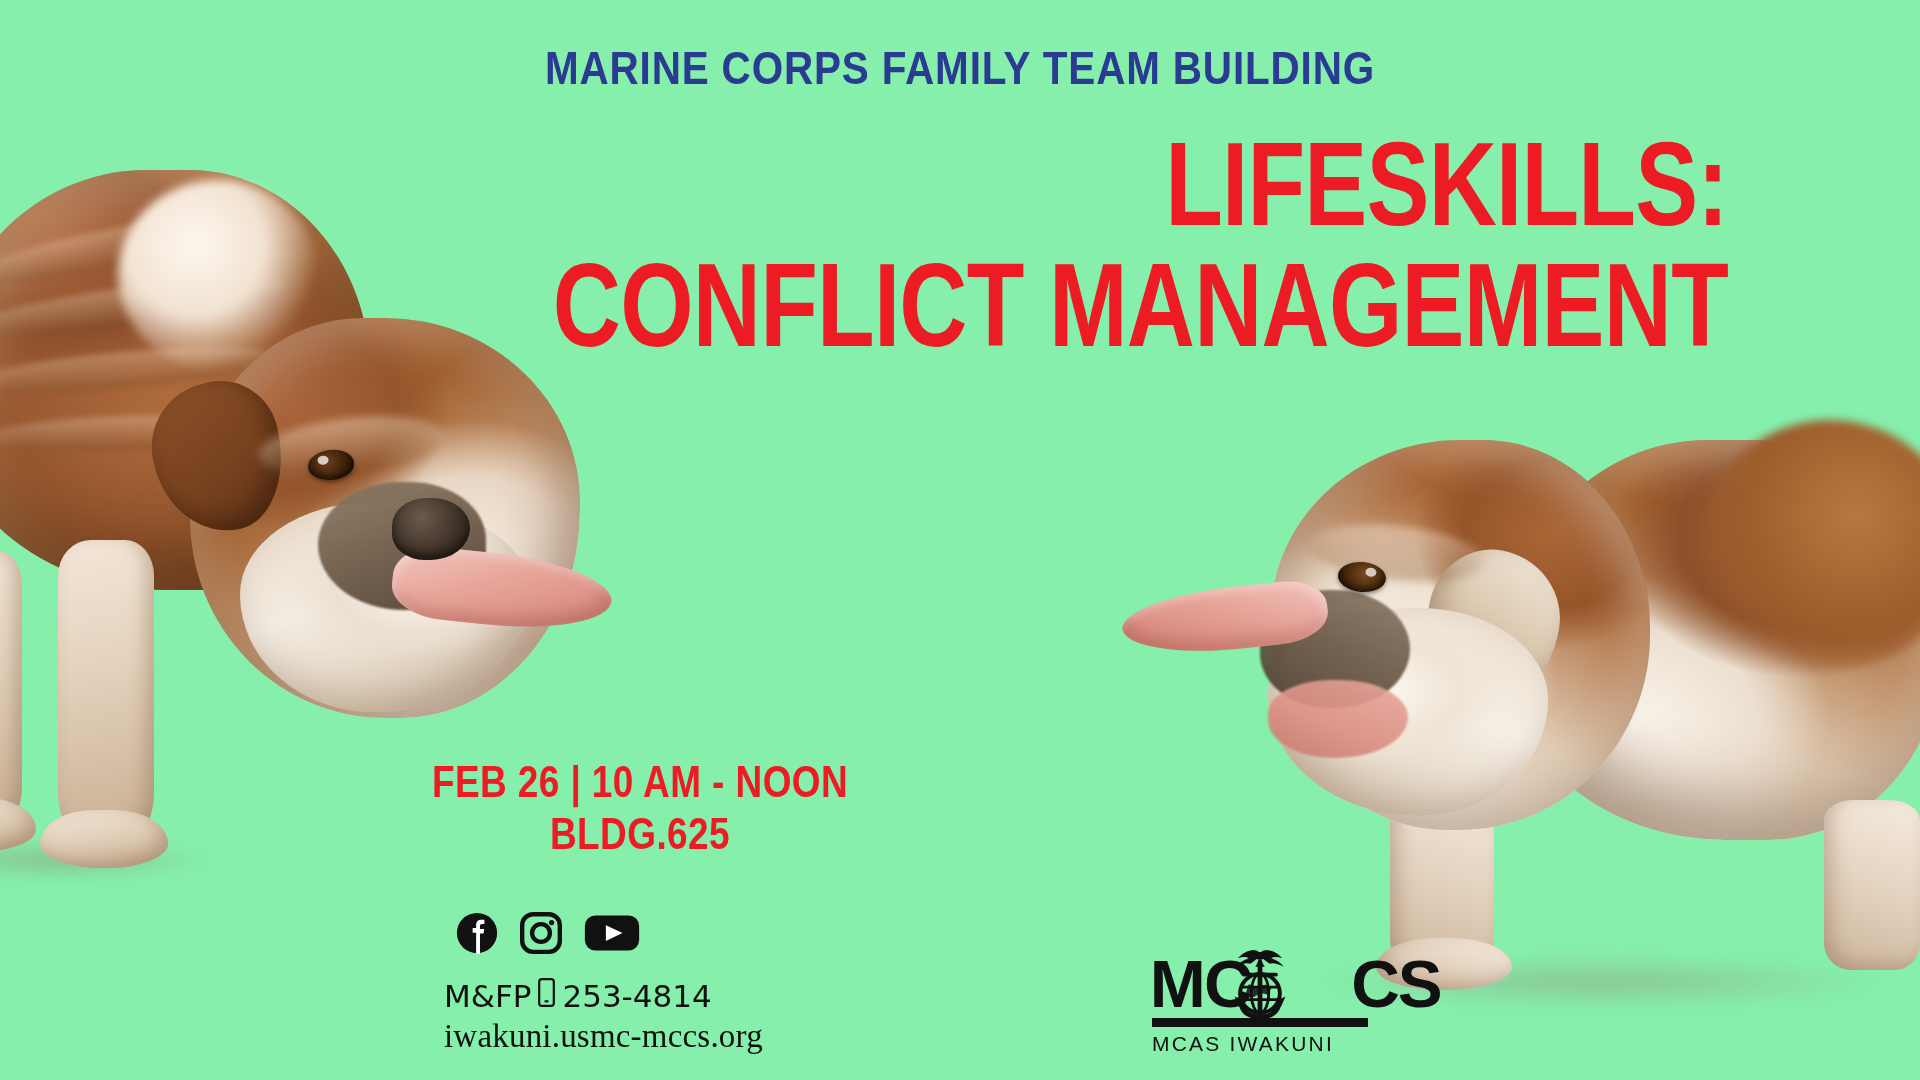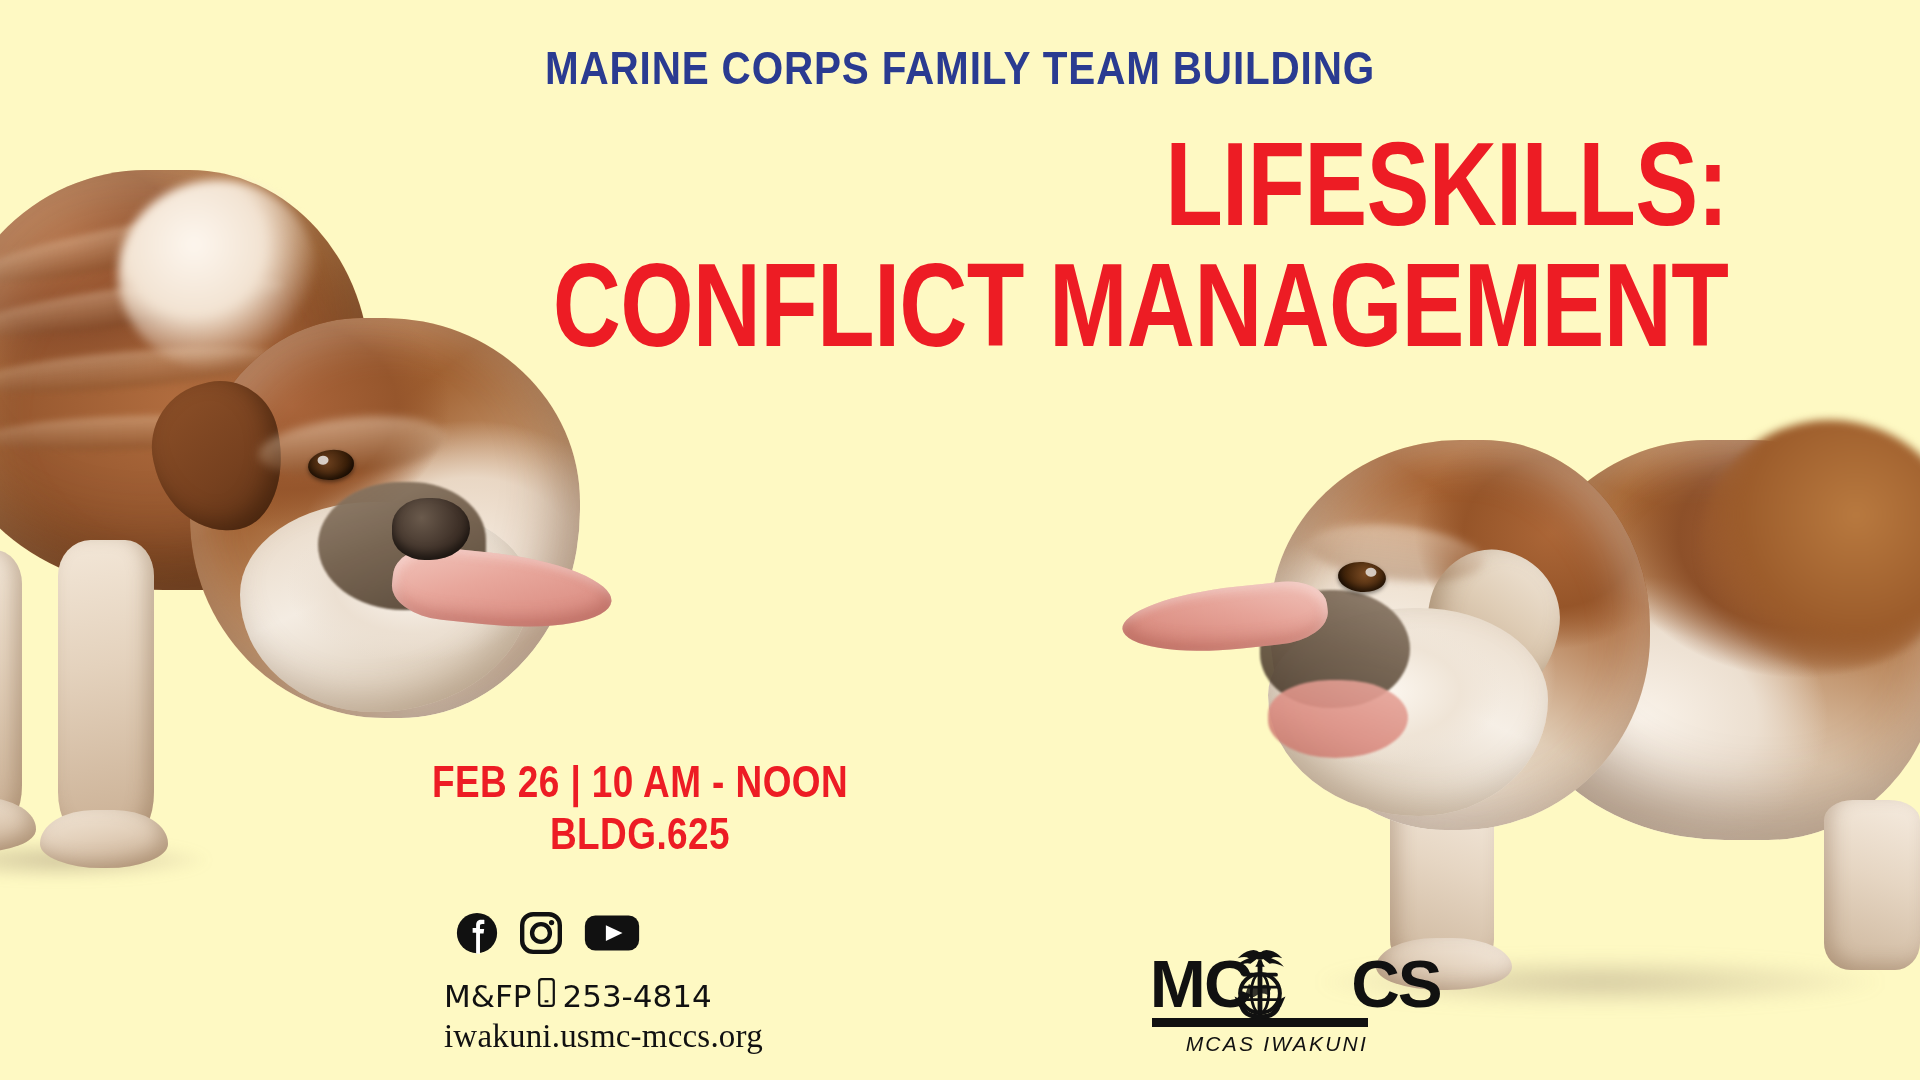--- a/index.html
+++ b/index.html
@@ -2,21 +2,21 @@
 <html><head>
 <meta charset="utf-8">
 <style>
   * { margin:0; padding:0; box-sizing:border-box; }
   html,body { width:1920px; height:1080px; overflow:hidden; background:#ffffff; }
   body { font-family:"Liberation Sans", sans-serif; position:relative; }
 
   #poster {
     position:relative;
     width:1920px; height:1080px;
-    background:#fef9c3;
+    background:#86efac;
     overflow:hidden;
   }
 
   
   .dog { position:absolute; }
 
   
   #dog-left { left:-60px; top:150px; width:760px; height:930px; }
   #dog-left .body {
     position:absolute; left:0px; top:20px; width:430px; height:420px;
@@ -297,24 +297,24 @@
   }
   #mccs-ega {
     position:absolute; left:50%; top:50%;
     transform:translate(-50%,-48%);
     width:78px; height:78px;
   }
   #mccs-bar {
     height:9px; background:#111111; margin-top:2px; width:100%;
   }
   #mccs-sub {
-    text-align:right;
+    text-align:left;
     font-family:"Liberation Sans", sans-serif;
     font-size:21px; letter-spacing:2.2px;
-    color:#111111; margin-top:5px;font-style:italic;
+    color:#111111; margin-top:5px;
   }
 </style>
 </head>
 <body>
 
 <div id="poster">
 
   <div id="dog-left" class="dog">
     <div class="shadow"></div>
     <div class="leg leg-back"></div>

